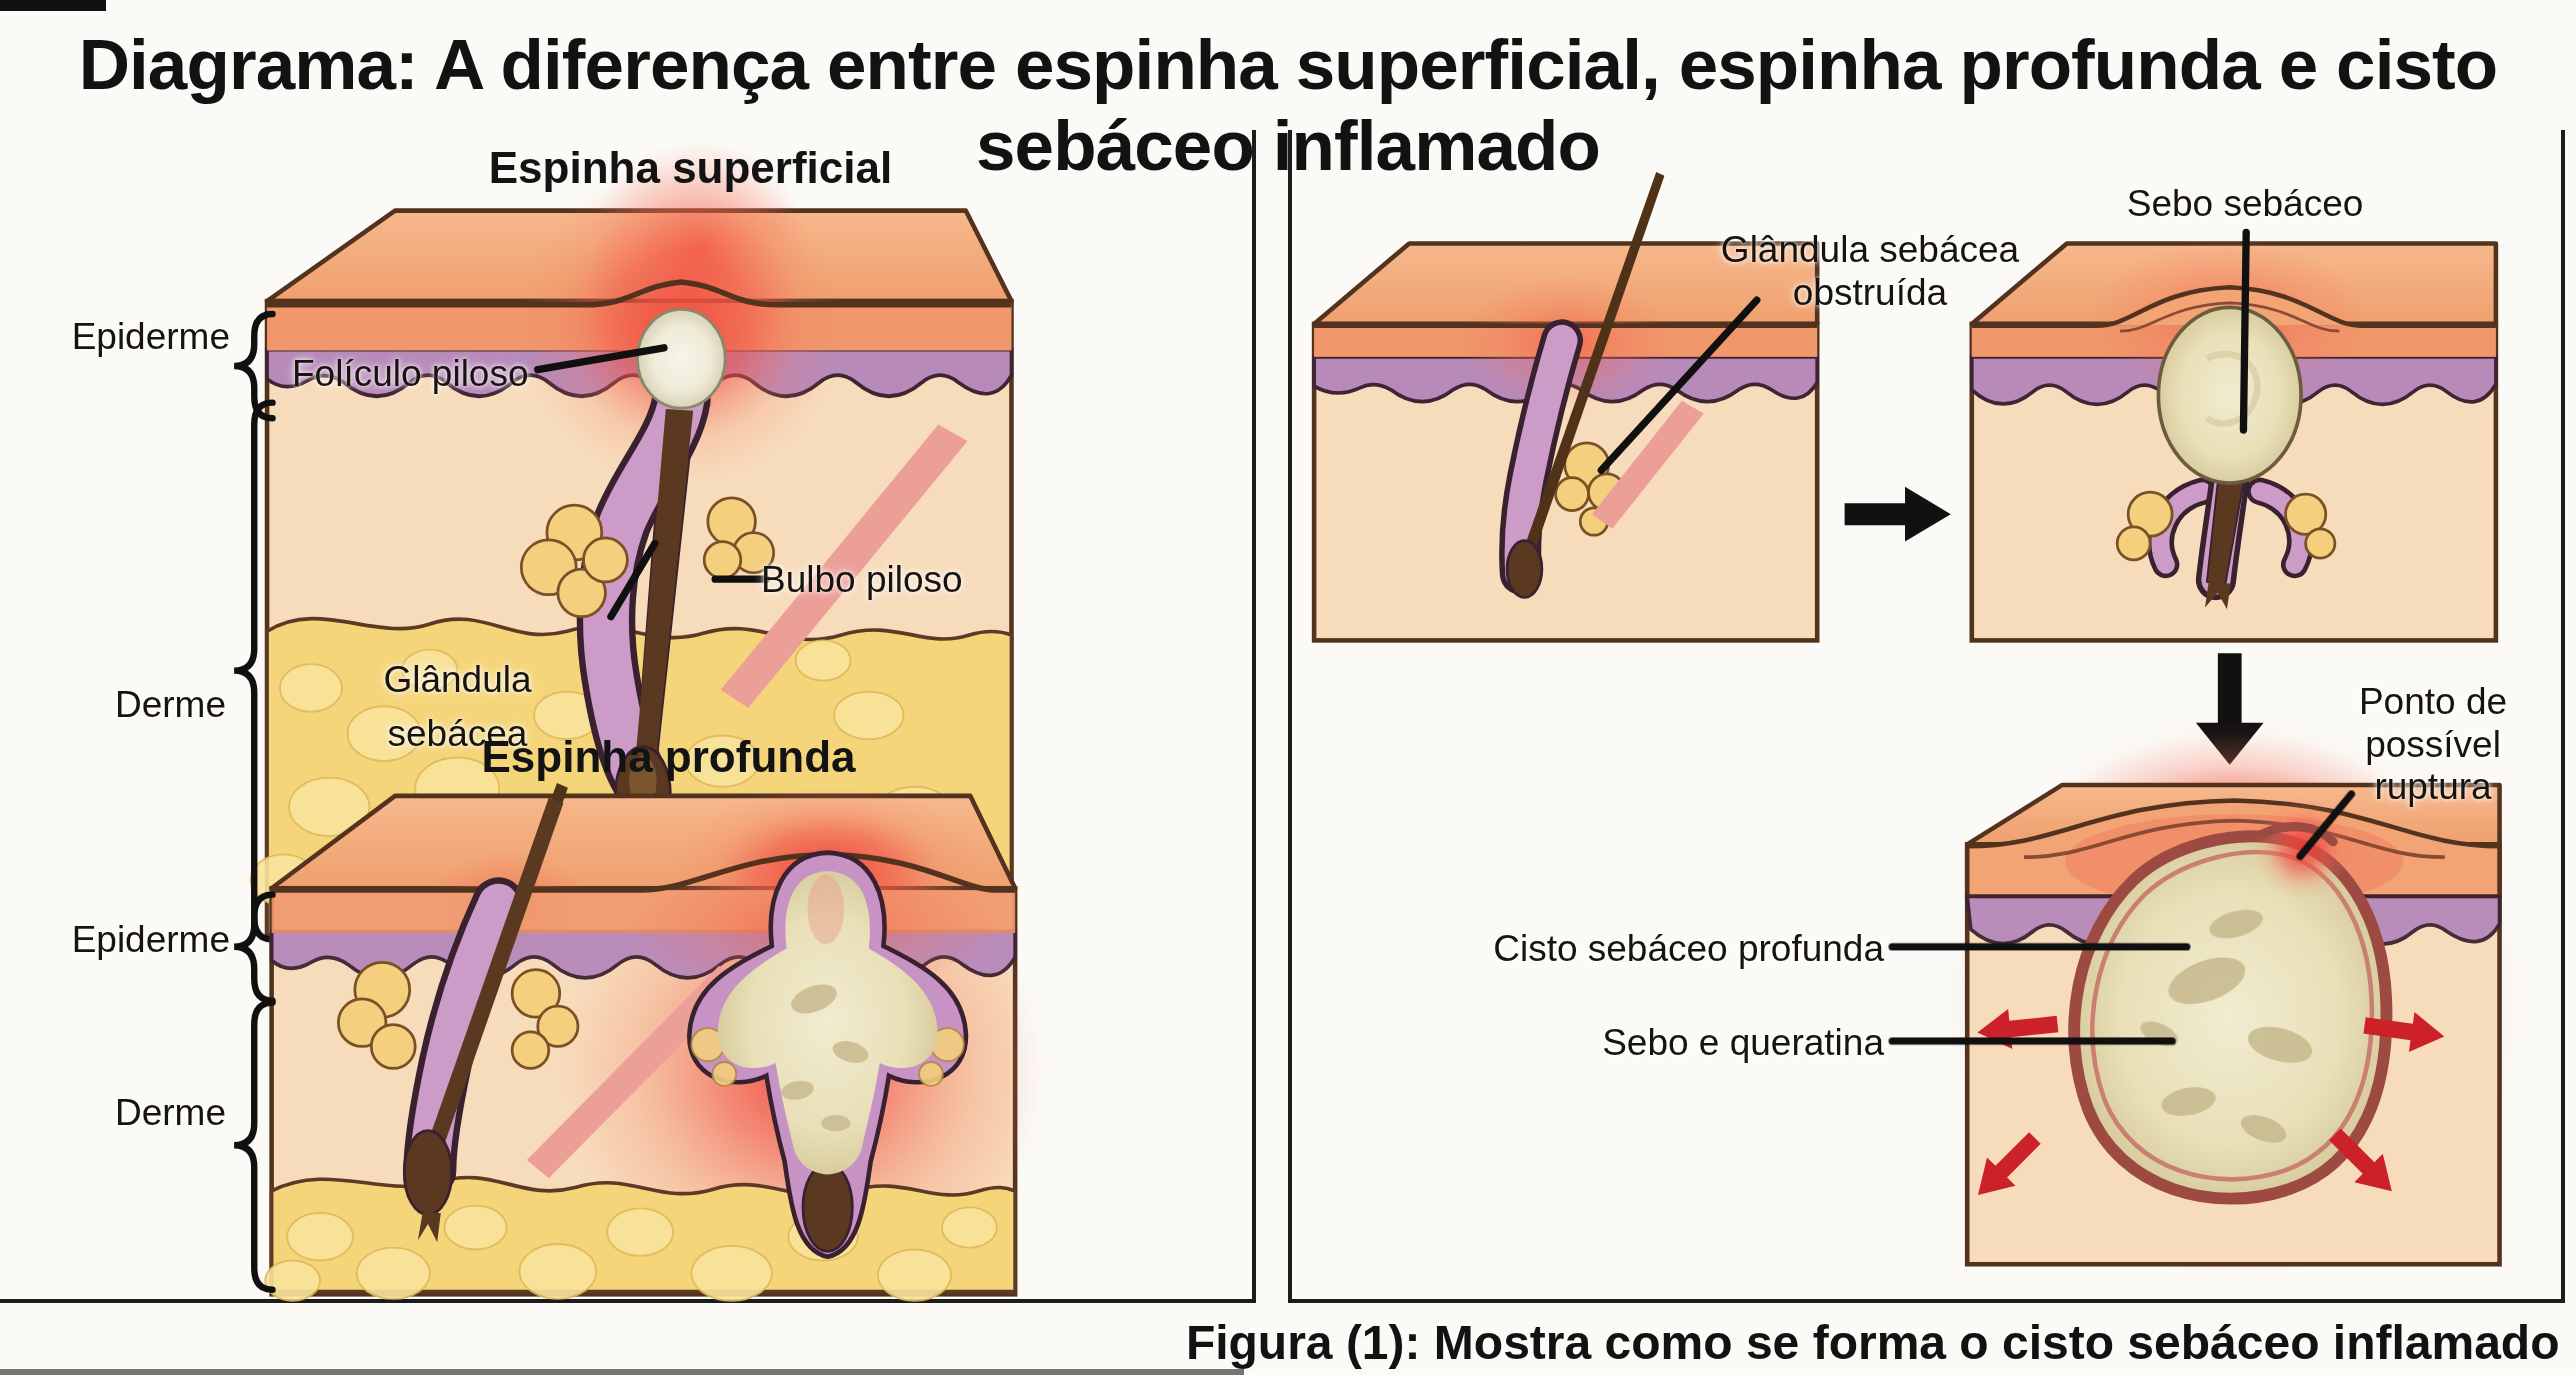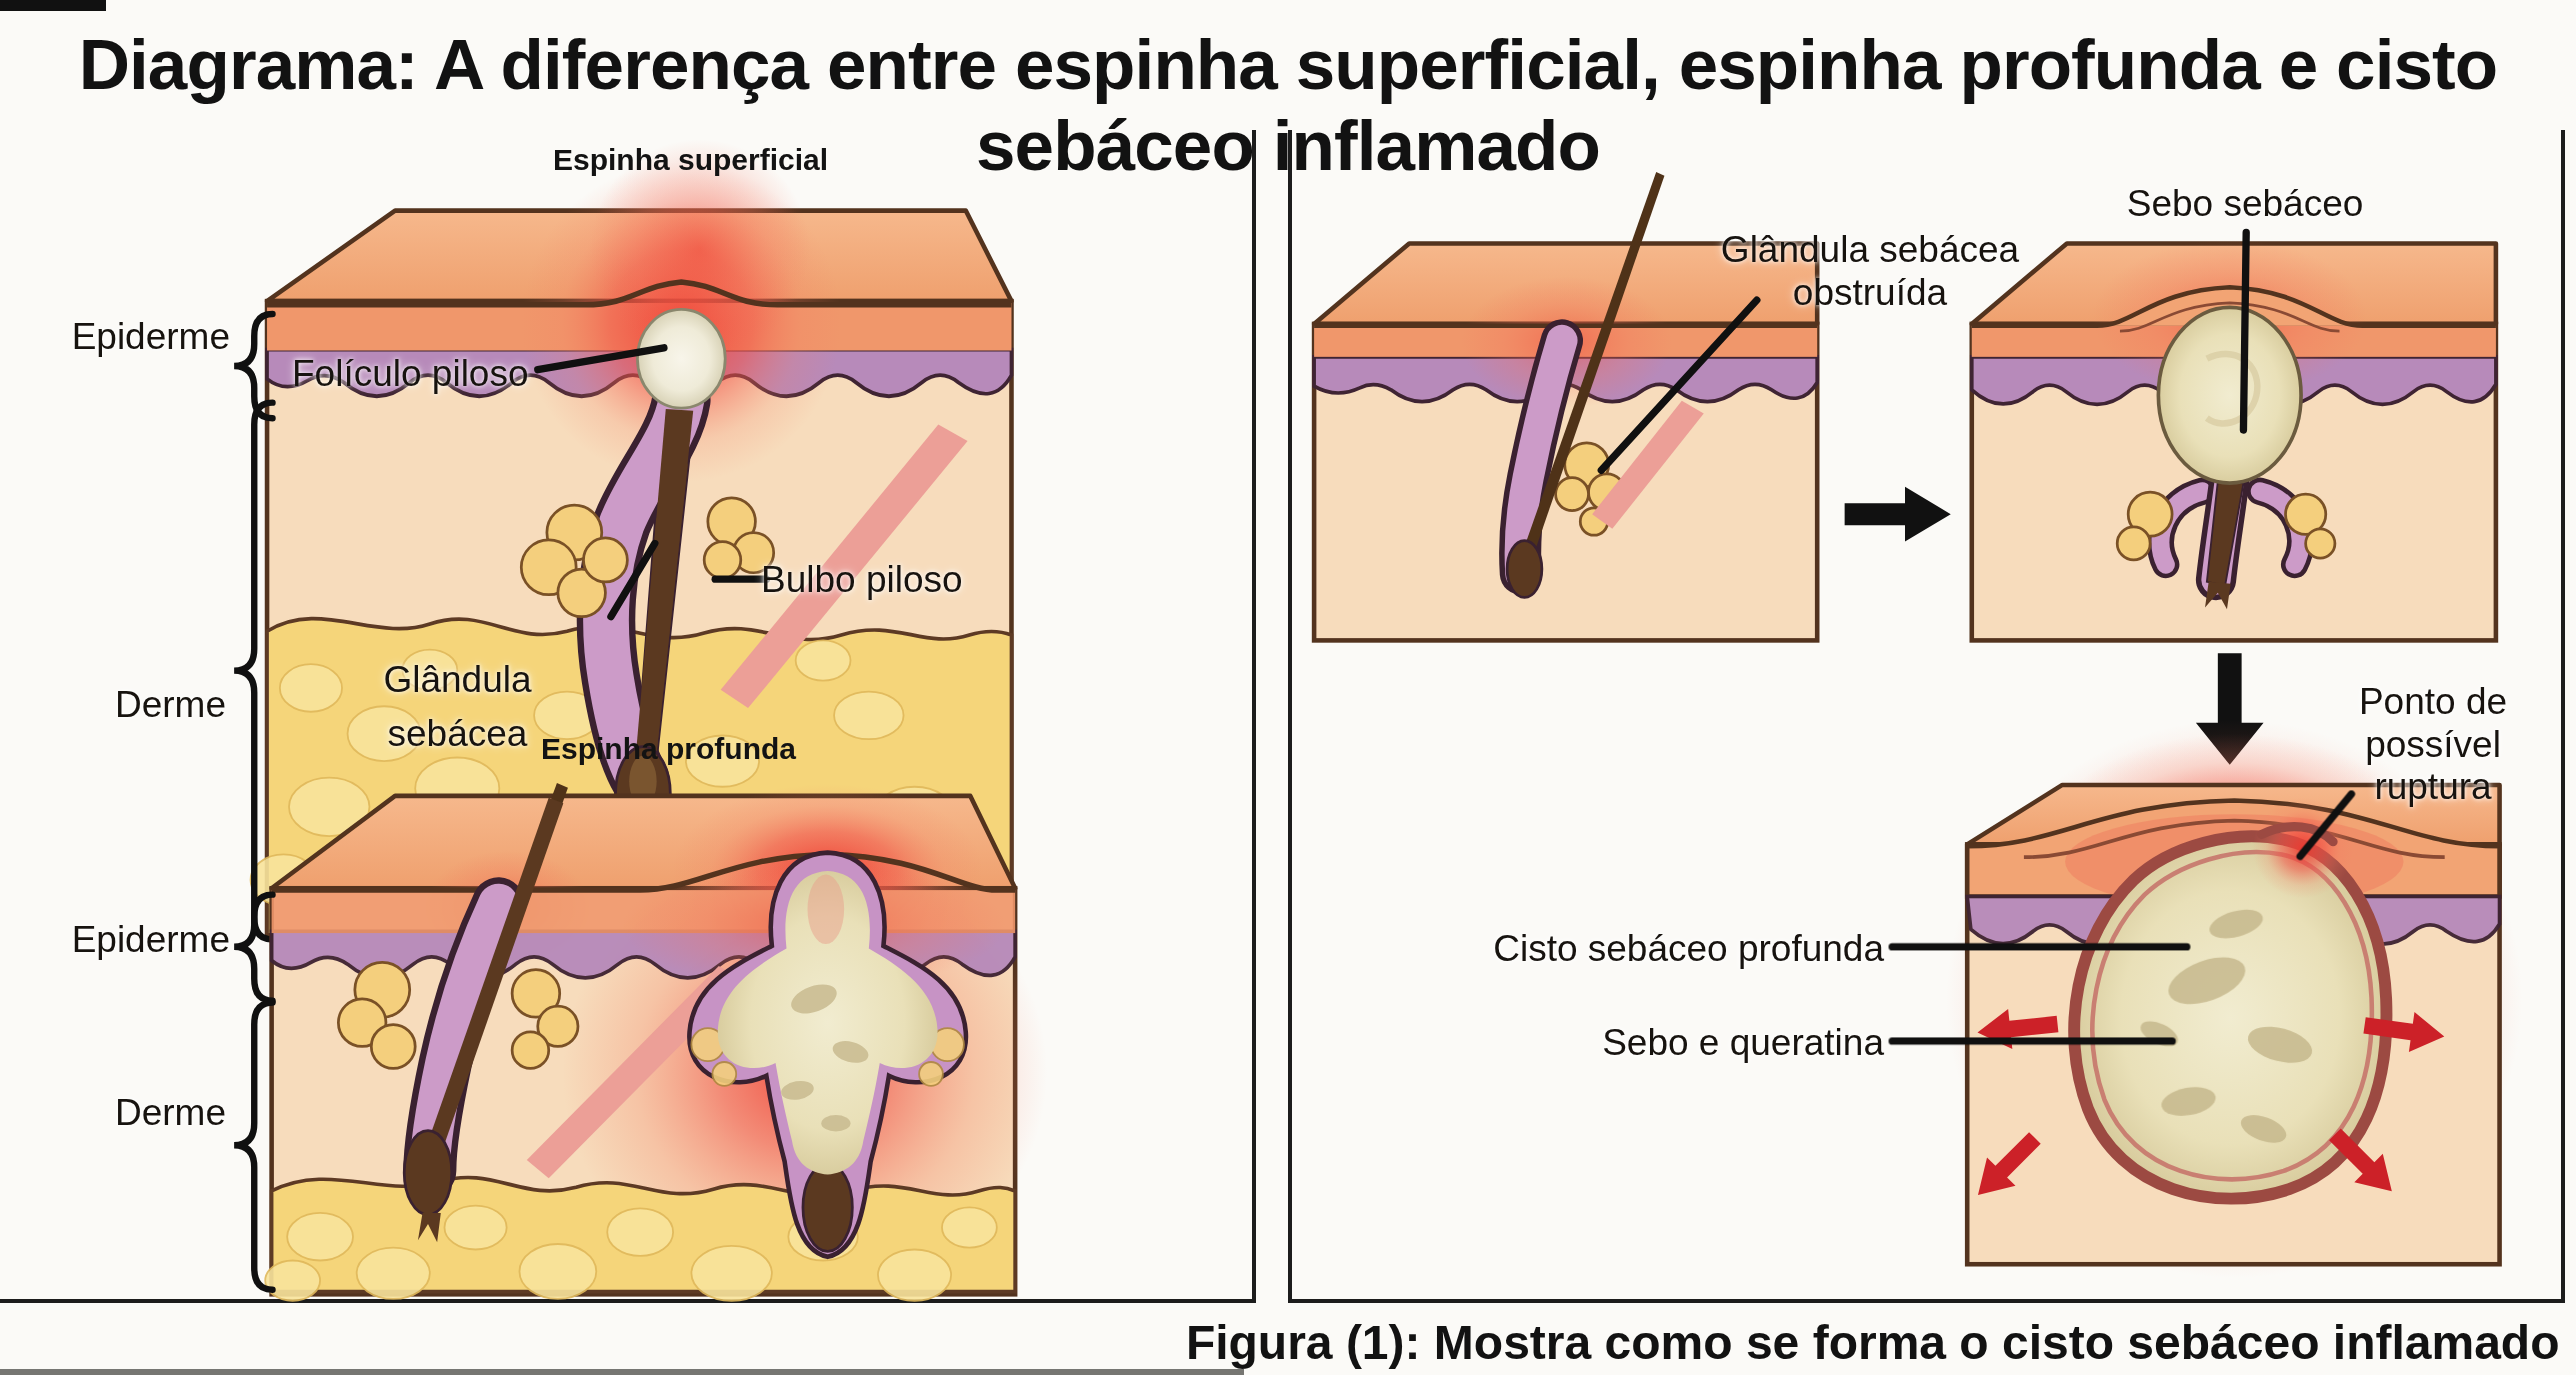--- a/index.html
+++ b/index.html
@@ -8,21 +8,21 @@
     font-family:"Liberation Sans","DejaVu Sans",sans-serif;color:#141414;overflow:hidden;
   }
   .abs{position:absolute;}
   #page-title{
     left:0;right:0;top:24px;text-align:center;font-size:71px;font-weight:700;
     letter-spacing:-0.9px;color:#121212;
   }
   .panel{position:absolute;top:130px;height:1169px;}
   #panel-left{left:0;width:1252px;border-right:4.6px solid #1c1c1c;border-bottom:4.6px solid #1c1c1c;}
   #panel-right{left:1288px;width:1269px;border-left:4.6px solid #1c1c1c;border-right:4.6px solid #1c1c1c;border-bottom:4.6px solid #1c1c1c;}
-  .diagram-title{position:absolute;text-align:center;font-size:30px;font-weight:700;color:#131313;white-space:nowrap;}
+  .diagram-title{position:absolute;text-align:center;font-size:44px;font-weight:700;color:#131313;white-space:nowrap;}
   .lbl{
     position:absolute;font-size:37px;line-height:1.15;color:#17130f;white-space:pre-line;
     text-shadow:0 0 4.6px rgba(255,255,255,.95),0 0 9.1px rgba(255,255,255,.8);
   }
   .lbl.center{text-align:center;}
   .lbl.right{text-align:right;}
   .loose{line-height:1.45;}
   #caption{
     position:absolute;right:16.5px;top:1315px;font-size:48px;font-weight:700;color:#121212;white-space:nowrap;
   }

